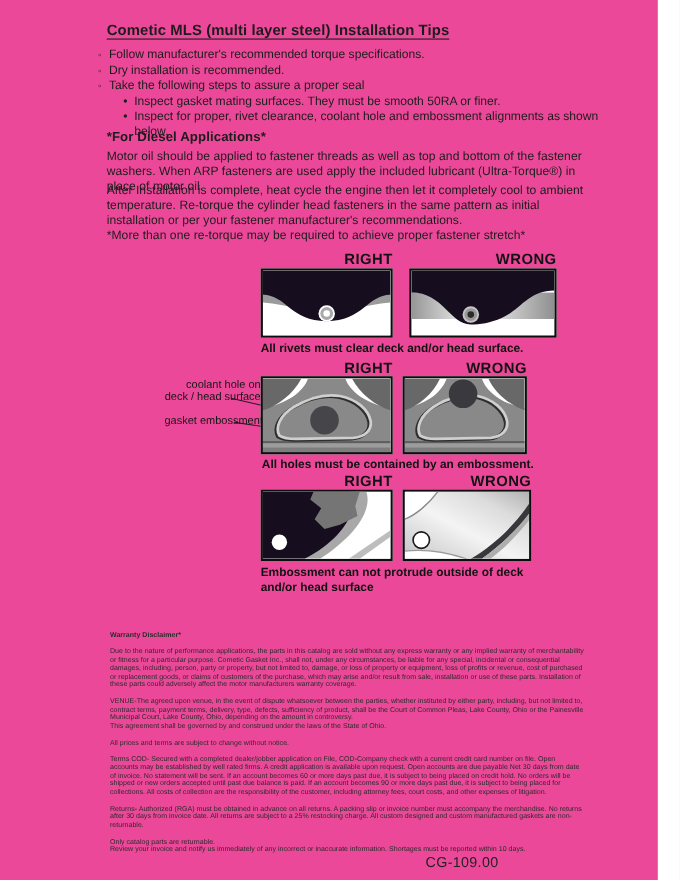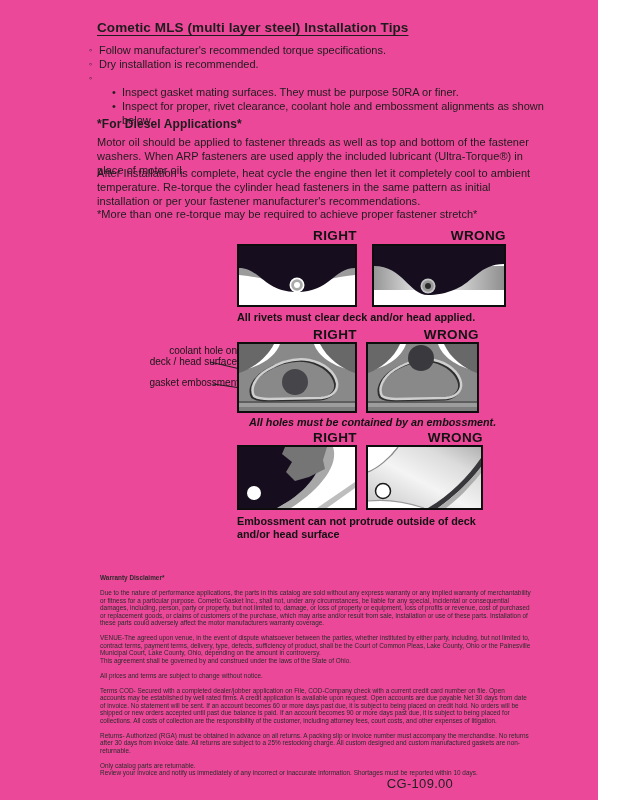--- a/index.html
+++ b/index.html
@@ -42,24 +42,25 @@
     <div class="brow">
       <span class="bmark">◦</span>
       <span>Follow manufacturer's recommended torque specifications.</span>
     </div>
     <div class="brow">
       <span class="bmark">◦</span>
       <span>Dry installation is recommended.</span>
     </div>
     <div class="brow">
       <span class="bmark">◦</span>
+      <span>Take the following steps to assure a proper seal</span>
     </div>
     <div class="brow sub">
       <span class="bmark">•</span>
-      <span>Inspect gasket mating surfaces.  They must be purpose 50RA or finer.</span>
+      <span>Inspect gasket mating surfaces.  They must be smooth 50RA or finer.</span>
     </div>
     <div class="brow sub">
       <span class="bmark">•</span>
       <span>Inspect for proper, rivet clearance, coolant hole and embossment alignments as shown below.</span>
     </div>
   </div>
 
   <div class="abs h2">*For Diesel Applications*</div>
   <div class="abs para p1">Motor oil should be applied to fastener threads as well as top and bottom of the fastener washers. When ARP fasteners are used apply the included lubricant (Ultra-Torque®) in place of motor oil.</div>
   <div class="abs para p2">After Installation is complete, heat cycle the engine then let it completely cool to ambient temperature. Re-torque the cylinder head fasteners in the same pattern as initial installation or per your fastener manufacturer's recommendations.</div>
@@ -91,21 +92,21 @@
         </linearGradient>
       </defs>
       <rect x="0" y="20" width="130" height="24" fill="url(#g1)"></rect>
       <path d="M0,0 H130 V18 C106,18 99,36 82,43 C72,47.5 62,49 54,49 C35,49 29,20 0,20 Z" fill="#160d1e"></path>
       <circle cx="54" cy="40" r="7.5" fill="#c6c6c6"></circle>
       <circle cx="54" cy="40" r="5.8" fill="#989898"></circle>
       <circle cx="54" cy="40" r="3" fill="#2b2b2b"></circle>
     </svg>
   </div>
 
-  <div class="abs cap" style="left:237px;top:311px;width:300px;">All rivets must clear deck and/or head applied.</div>
+  <div class="abs cap" style="left:237px;top:311px;width:300px;">All rivets must clear deck and/or head surface.</div>
 
   <div class="abs callout" style="left:118px;top:345px;width:92px;white-space:pre-line;">coolant hole on
 deck / head surface</div>
   <div class="abs callout" style="left:118px;top:377px;width:94px;">gasket embossment</div>
   <svg class="abs" style="left:115px;top:340px;" width="190" height="60" viewBox="0 0 190 60">
     <line x1="95" y1="22" x2="177" y2="41" stroke="#1c1c1c" stroke-width="1"></line>
     <line x1="98" y1="44" x2="140" y2="50" stroke="#1c1c1c" stroke-width="1"></line>
   </svg>
 
   <div class="abs lbl" style="left:237px;top:327px;width:120px;">RIGHT</div>
@@ -134,21 +135,21 @@
       <path d="M109,0 H76 C82,14 97,25 109,29 Z" fill="#686868"></path>
       <rect y="57" width="109" height="2" fill="#5e5e5e"></rect>
       <rect y="59" width="109" height="4" fill="#9c9c9c"></rect>
       <rect y="63" width="109" height="4" fill="#7d7d7d"></rect>
       <path d="M14,52 C10,45 14,34 26,26 C40,17 55,14 66,16 C80,19 91,28 93,39 C94,47 88,53 78,54 L28,55 C21,55 17,54 14,52 Z" fill="none" stroke="#2e2e2e" stroke-width="3" transform="translate(-1.5,1)"></path>
       <path d="M14,52 C10,45 14,34 26,26 C40,17 55,14 66,16 C80,19 91,28 93,39 C94,47 88,53 78,54 L28,55 C21,55 17,54 14,52 Z" fill="none" stroke="#cfcfcf" stroke-width="2.5"></path>
       <circle cx="53" cy="14" r="13" fill="#3a3a3e"></circle>
     </svg>
   </div>
 
-  <div class="abs cap" style="left:249px;top:416px;width:280px;font-style:italic;">All holes must be contained by an embossment.</div>
+  <div class="abs cap" style="left:238px;top:416px;width:280px;">All holes must be contained by an embossment.</div>
 
   <div class="abs lbl" style="left:237px;top:430px;width:120px;">RIGHT</div>
   <div class="abs lbl" style="left:366px;top:430px;width:117px;">WRONG</div>
 
   <div class="abs dbox" style="left:237px;top:445px;width:120px;height:65px;">
     <svg viewBox="0 0 116 61" preserveAspectRatio="none">
       <rect width="116" height="61" fill="#ffffff"></rect>
       <path d="M80,0 C88,20 69,45 38,61 L52,61 C83,41 100,17 94,0 Z" fill="#a8a8a8"></path>
       <path d="M0,0 H80 C88,20 69,45 38,61 H0 Z" fill="#160d1e"></path>
       <path d="M46,0 H88 L84,13 L86,22 L70,30 L56,34 L47,25 L53,15 L43,7 Z" fill="#757575"></path>

